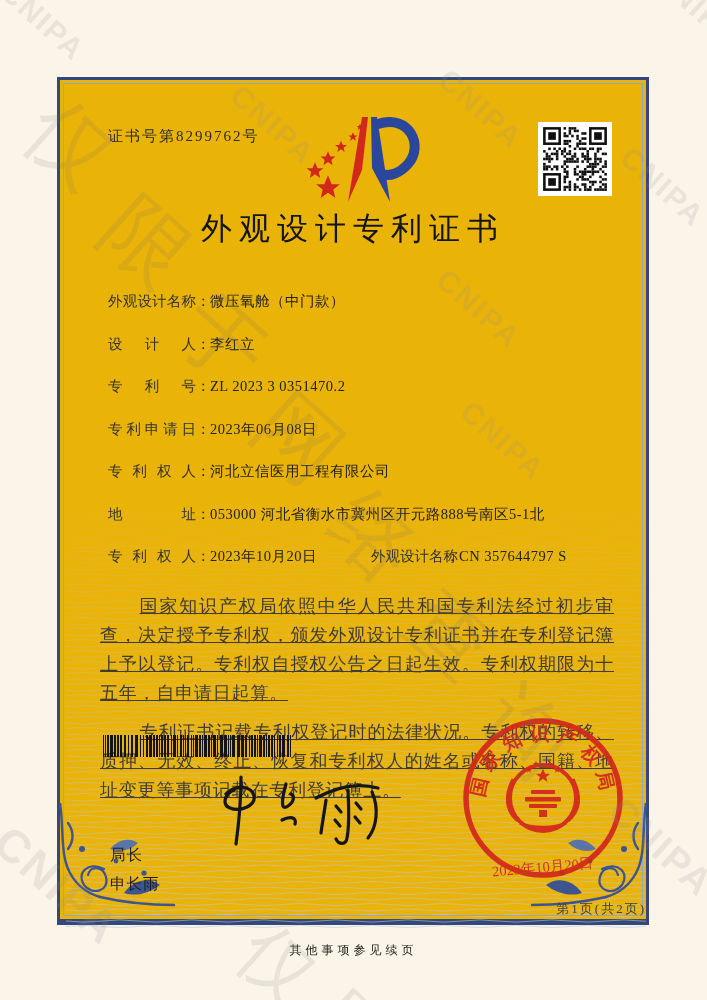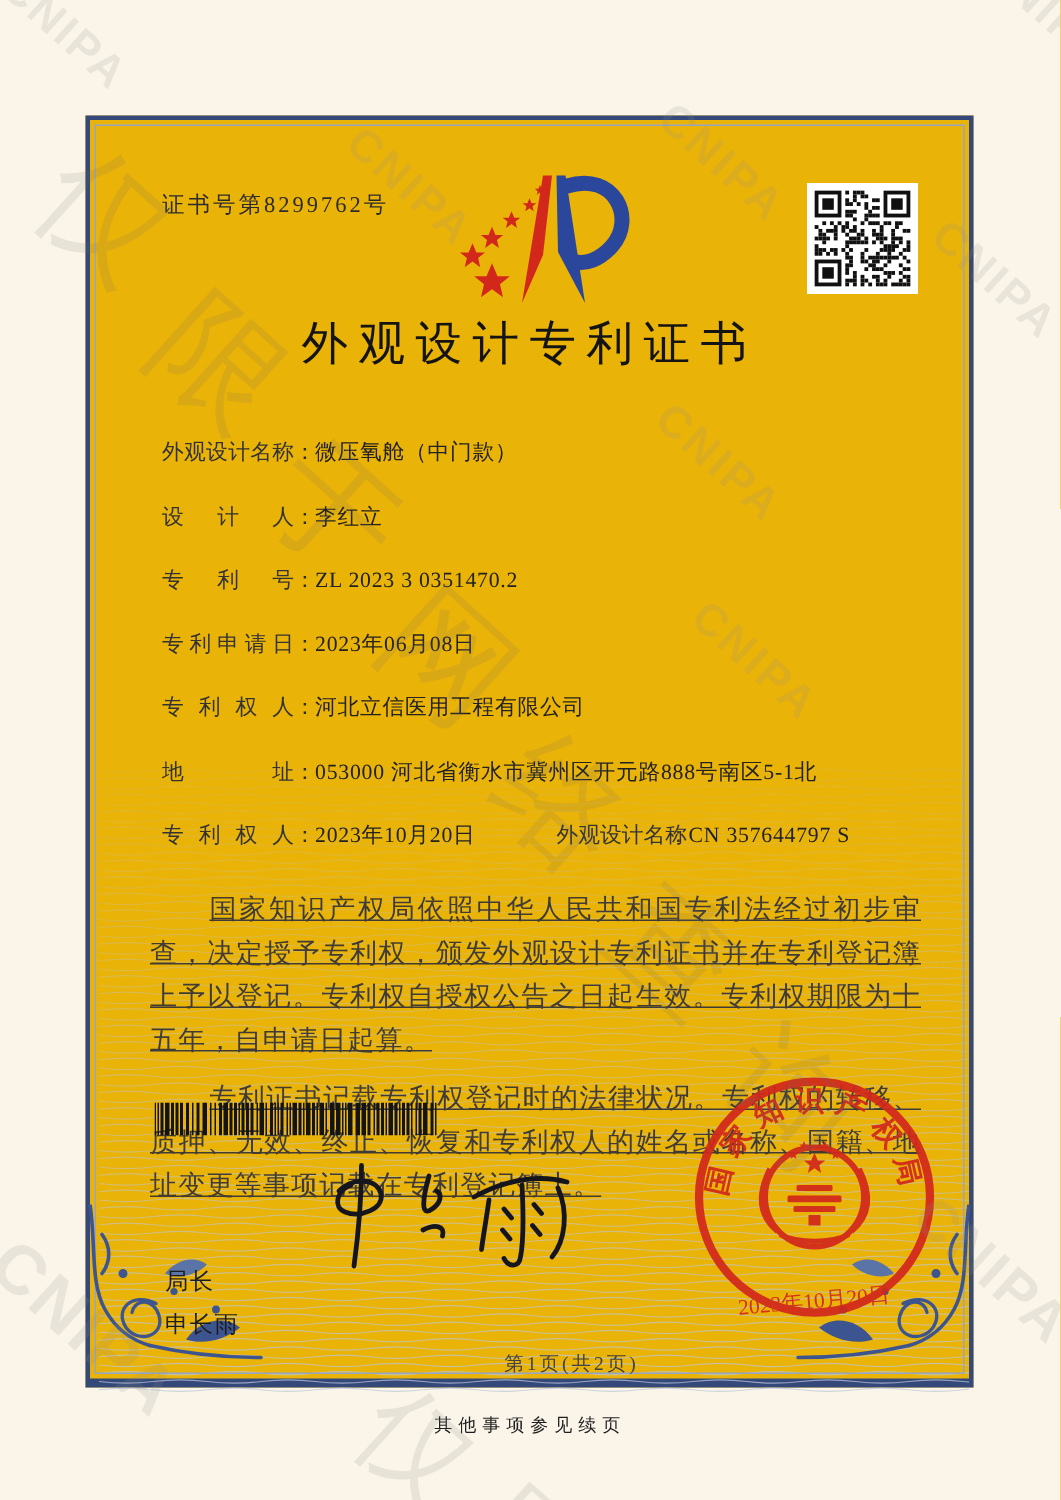--- a/index.html
+++ b/index.html
@@ -48,22 +48,22 @@
     text-indent: 2.2em; letter-spacing: 0.8px; margin-bottom: 9px; text-align: justify; text-decoration: underline;
   }
   
   .barcode { position: absolute; left: 43px; top: 655px; width: 192px; height: 22px; z-index: 4; }
   .signer { position: absolute; left: 50px; top: 720px; z-index: 4;
             font-family: "Liberation Sans", "DejaVu Sans", sans-serif; margin-top: 40px; }
   .signer div { font-size: 15.5px; color: #1d1d1d; line-height: 29px; letter-spacing: 1px; }
   .signature { position: absolute; left: 140px; top: 692px; width: 190px; height: 88px; z-index: 4; }
   .seal { position: absolute; left: 398px; top: 633px; width: 170px; height: 170px; z-index: 6; opacity: .93; }
   .page-info {
-    position: absolute; left: 0; top: 820px; width: 100%; text-align: center;
-    font-size: 13px; letter-spacing: 2px; color: #41413f; z-index: 4; margin-left: 28px;
+    position: absolute; left: 0; top: 820px; width: 100%; text-align: right;
+    font-size: 13px; letter-spacing: 2px; color: #41413f; z-index: 4;
   }
   .cont-note {
     position: absolute; left: 0; top: 942px; width: 100%; text-align: center;
     font-size: 12px; letter-spacing: 4px; color: #1e1e1e; z-index: 4;
   }
   
   .waves { position: absolute; left: 6px; top: 430px; width: 580px; height: 422px; z-index: 0; }
   .flourish { position: absolute; bottom: 2px; width: 122px; height: 114px; z-index: 3; }
   .flourish.left { left: -6px; }
   .flourish.right { right: -6px; transform: scaleX(-1); }

